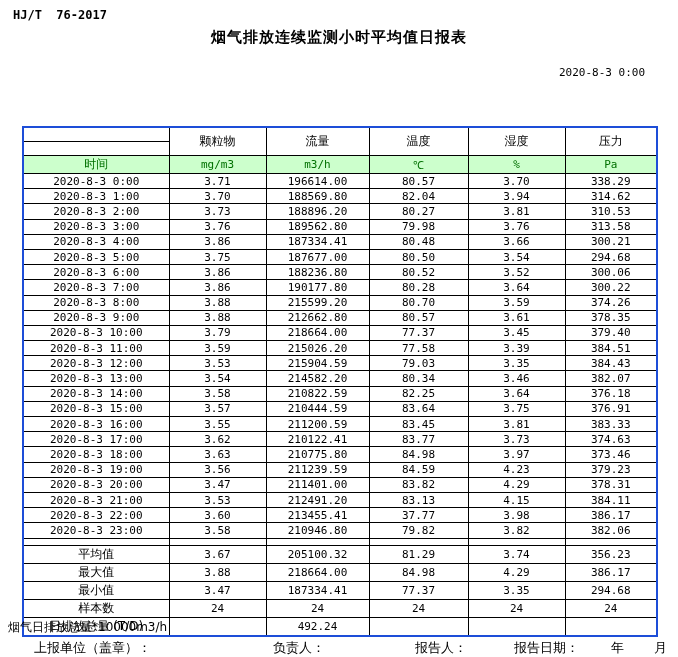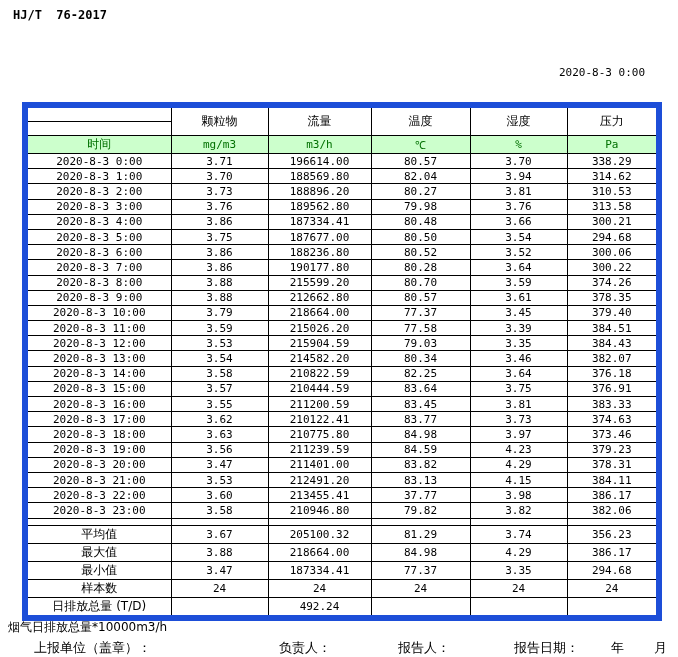--- a/index.html
+++ b/index.html
@@ -5,49 +5,50 @@
   html,body{margin:0;padding:0;background:#fff;}
   .page{position:relative;width:678px;height:657px;background:#ffffff;overflow:hidden;
         font-family:"DejaVu Sans",sans-serif;color:#000;}
   .standard{position:absolute;left:13px;top:8px;font-family:"DejaVu Sans Mono",monospace;
             font-weight:bold;font-size:12px;white-space:pre;}
   .title{position:absolute;left:0;right:0;top:28px;text-align:center;
          font-weight:bold;font-size:15px;letter-spacing:1px;}
   .meta-source{position:absolute;left:13px;top:64px;font-weight:bold;font-size:13px;white-space:pre;}
   .meta-datetime{position:absolute;right:33px;top:66px;font-family:"DejaVu Sans Mono",monospace;
                  font-size:11px;}
-  table.report{position:absolute;left:22px;top:102px;width:634px;
-               border-collapse:collapse;table-layout:fixed;border:6px solid #1d4ed8;}
+  table.report{position:absolute;left:22px;top:126px;width:634px;
+               border-collapse:collapse;table-layout:fixed;border:2px solid #1d4ed8;}
   table.report td,table.report th{border:1px solid #000;padding:0;margin:0;text-align:center;
                overflow:hidden;white-space:nowrap;vertical-align:middle;}
   thead th.pollutant{font-weight:normal;font-size:12px;height:13px;}
   thead td.blank{height:13px;}
   tr.unit-row td{background:var(--green-bg,#ccffcc);color:var(--green-tx,#007000);
                  font-family:"DejaVu Sans Mono",monospace;font-size:11px;height:14px;}
   tr.unit-row td.time-label{font-family:"DejaVu Sans",sans-serif;font-size:12px;font-weight:normal;}
   tr.data-row td{font-family:"DejaVu Sans Mono",monospace;font-size:11px;height:14.2px;}
   tr.spacer-row td{height:6px;}
   tr.summary-row td{font-family:"DejaVu Sans Mono",monospace;font-size:11px;height:14px;}
   tr.summary-row td.row-label{font-family:"DejaVu Sans",sans-serif;font-size:12px;}
   .footnote{position:absolute;left:8px;top:619px;font-size:12px;}
   .sign-row span{position:absolute;top:639px;font-size:13px;font-weight:normal;margin-left:26px;}
   .lbl-unit{left:8px;}
-  .lbl-resp{left:253px;}
-  .lbl-reporter{left:372px;}
+  .lbl-resp{left:247px;}
+  .lbl-reporter{left:389px;}
   .lbl-date{left:488px;}
   .lbl-year{left:585px;}
   .lbl-month{left:628px;}
   .lbl-day{left:661px;}
 </style>
 </head>
 <body>
 
 <div class="page">
 
   <div class="standard">HJ/T  76-2017</div>
+  <div class="title">烟气排放连续监测小时平均值日报表</div>
 
   <div class="meta-datetime">2020-8-3 0:00</div>
 
   <table class="report">
     <colgroup>
       <col style="width:146px">
         <col style="width:97px">
         <col style="width:103px">
       <col style="width:99px">
         <col style="width:97px">

